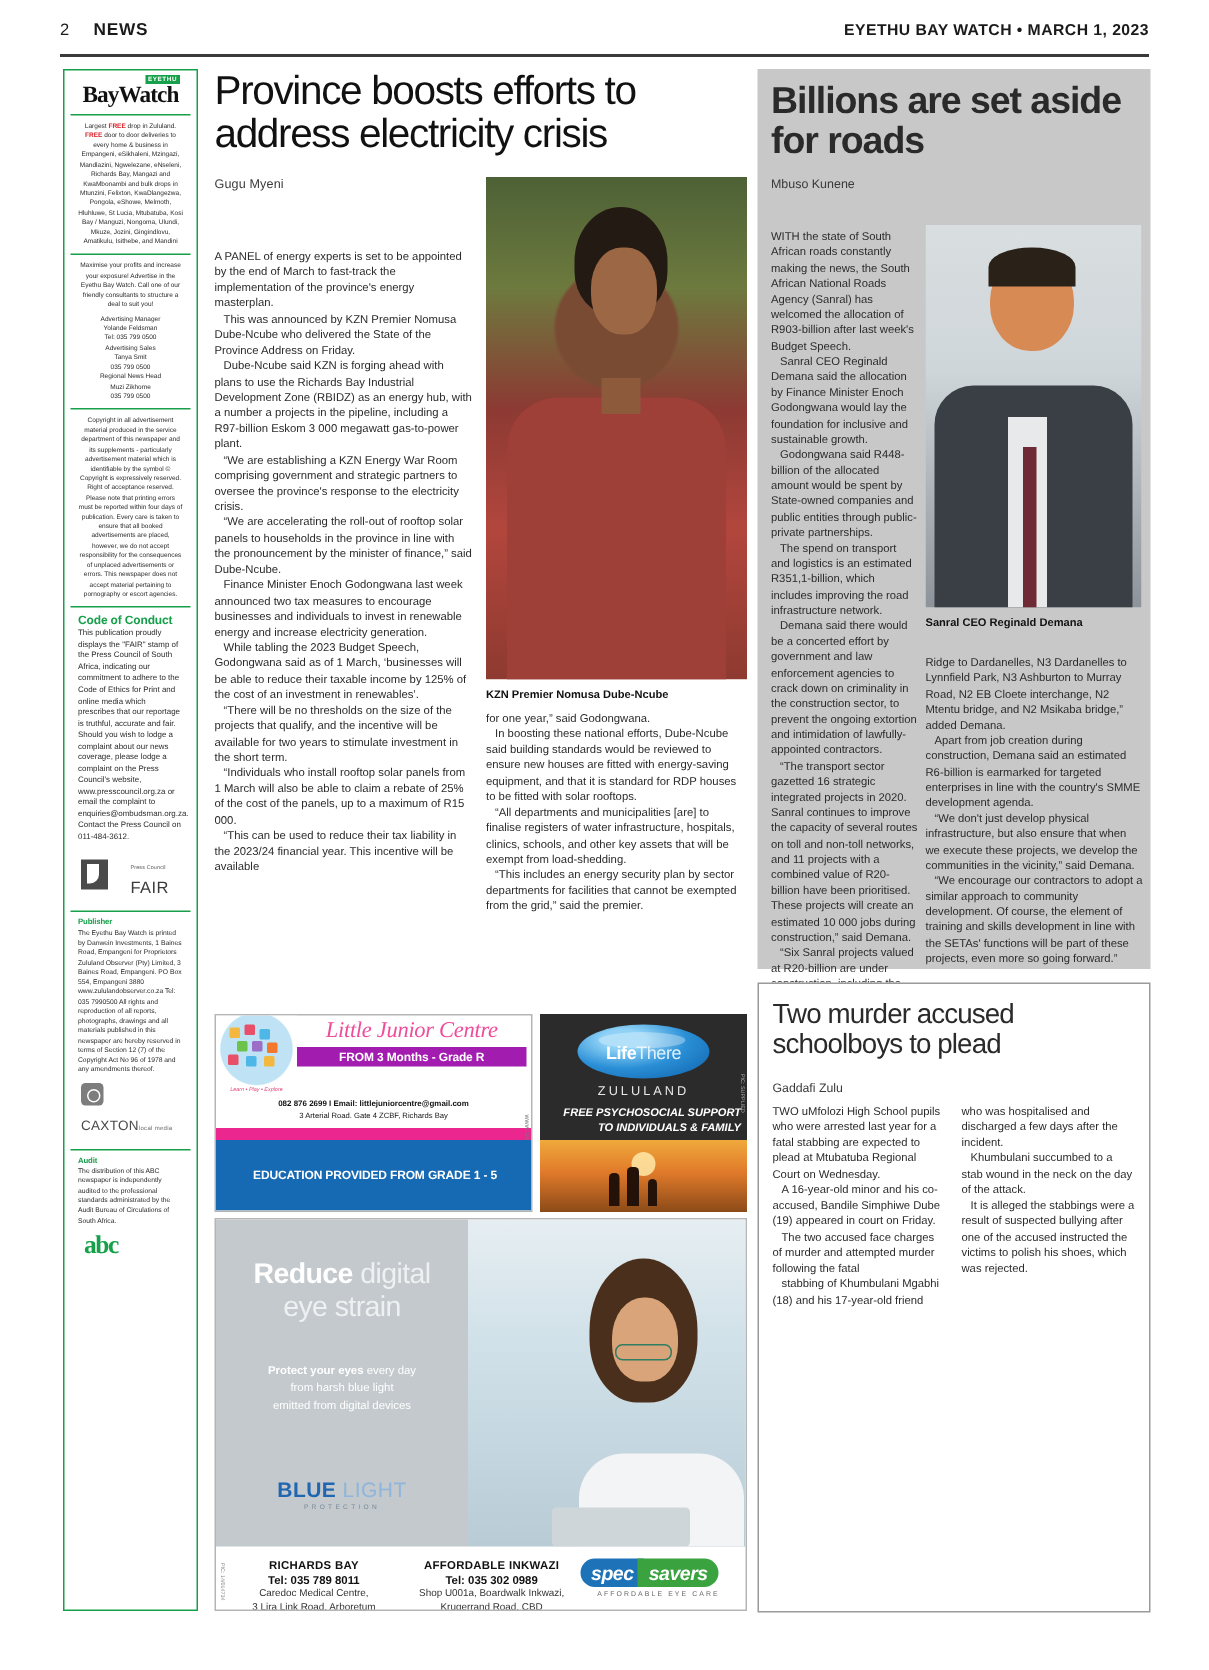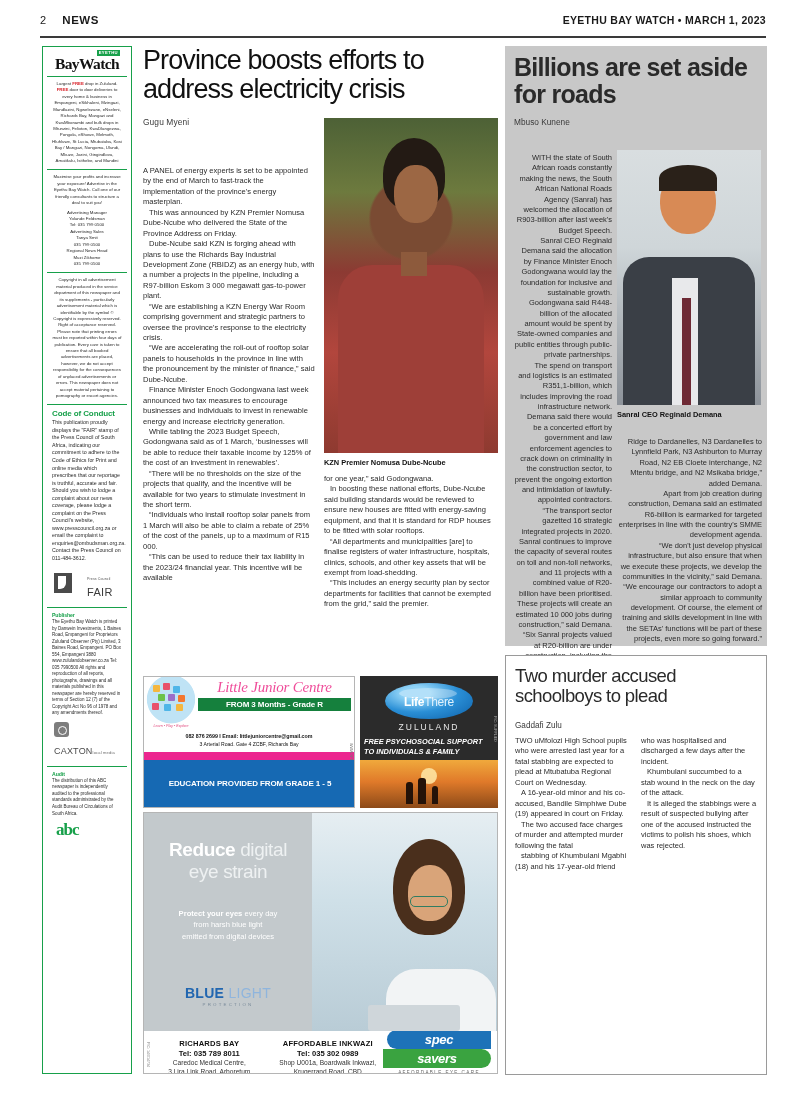--- a/index.html
+++ b/index.html
@@ -148,21 +148,21 @@
   .photo-right {
     position: absolute; left: 617px; top: 150px; width: 144px; height: 255px;
     overflow: hidden;
   }
   .cap-right {
     position: absolute; left: 617px; top: 410px; width: 144px;
     font-size: 7.4px; font-weight: 700; color: #111; line-height: 1.25;
   }
   .col-r1 { position: absolute; left: 514px; top: 153px; width: 98px; }
   .col-r2 { position: absolute; left: 617px; top: 437px; width: 145px; }
-  .body-right { font-size: 7.5px; line-height: 1.385; color: #2b2b2b; text-align: right; }
+  .body-right { font-size: 7.5px; line-height: 1.385; color: #2b2b2b; }
   .body-right p { text-indent: 6px; margin: 0; }
   .body-right p.noind { text-indent: 0; }
 
   
   .art-bot {
     position: absolute; left: 505px; top: 655px; width: 262px; height: 420px;
     border: 1px solid #9a9a9a; background: #fff; padding: 10px 9px;
   }
   .head-bot {
     font-size: 18.5px; line-height: 1.1; font-weight: 400;
@@ -189,21 +189,21 @@
     position: absolute; left: 1px; bottom: 2px; width: 52px;
     font-size: 3.6px; color: #e0457b; font-style: italic; text-align: center;
   }
   .ljc-right { flex: 1; padding: 2px 3px 0 0; }
   .ljc-name {
     font-family: "Liberation Serif", serif; font-style: italic;
     font-size: 15px; color: #ef4d9a; text-align: center; line-height: 1.1;
     letter-spacing: -.2px;
   }
   .ljc-bar {
-    background: #15803d; color: #fff; font-size: 8px; font-weight: 700;
+    background: #a21caf; color: #fff; font-size: 8px; font-weight: 700;
     text-align: center; padding: 2px 16px; margin-top: 2px; letter-spacing: -.1px;
   }
   .ljc-contact {
     font-size: 5.3px; font-weight: 700; text-align: center;
     padding: 3px 2px 0; line-height: 1.5; color: #111;
   }
   .ljc-contact .thin { font-weight: 400; font-size: 5.1px; }
   .ljc-pink { height: 11px; background: #ec268f; margin-top: 3px; }
   .ljc-bot { display: flex; padding: 3px 2px 0; gap: 4px; }
   .ljc-crest {
@@ -249,21 +249,21 @@
   .ll-word {
     position: absolute; left: 0; top: 12px; width: 88px; text-align: center;
     font-size: 12px; font-weight: 700; color: #fff; letter-spacing: -.3px;
   }
   .ll-word i { font-style: normal; font-weight: 400; color: #dff1fd; }
   .ll-zl {
     text-align: center; color: #e8e8e8; font-size: 8.5px;
     letter-spacing: 2px; margin-top: 3px;
   }
   .ll-sub {
-    text-align: left; color: #fff; font-size: 7.4px; font-weight: 700;
+    text-align: right; color: #fff; font-size: 7.4px; font-weight: 700;
     font-style: italic; line-height: 1.3; margin-top: 5px; padding: 0 4px;
   }
   .ll-tel {
     text-align: center; color: #fff; font-size: 12px; font-weight: 700;
     margin-top: 4px; letter-spacing: -.2px;
   }
   .ll-photo {
     position: absolute; left: 0; bottom: 0; width: 138px; height: 48px;
     background: linear-gradient(180deg, #f0a93c 0%, #e07a2a 45%, #8c4a18 100%);
     overflow: hidden;
@@ -332,21 +332,21 @@
   .sp-laptop {
     position: absolute; left: 30%; bottom: 0; width: 92px; height: 26px;
     background: #cfd6da; border-radius: 3px;
   }
   .spec-footer { display: flex; align-items: center; height: 42px; padding: 0 6px; }
   .spec-store { flex: 1; text-align: center; line-height: 1.35; margin-top: 12px; }
   .ss-name { font-size: 7.6px; font-weight: 700; color: #111; letter-spacing: .2px; }
   .ss-tel { font-size: 7.6px; font-weight: 700; color: #111; }
   .ss-addr { font-size: 6.6px; color: #333; }
   .ss-logo { width: 104px; flex: none; text-align: center; }
-  .ss-badge { display: flex; justify-content: flex-start; flex-direction: column; }
+  .ss-badge { display: flex; justify-content: flex-start; }
   .ss-blue, .ss-green {
     color: #fff; font-size: 13px; font-style: italic; font-weight: 700;
     padding: 2px 7px; letter-spacing: -.3px;
   }
   .ss-blue { background: #1d72b8; border-radius: 14px 0 0 14px; }
   .ss-green { background: #3aa340; border-radius: 0 14px 14px 0; margin-left: -4px; }
   .ss-slog { font-size: 4.6px; color: #666; letter-spacing: 1.4px; margin-top: 2px; }
   .spec-vert {
     position: absolute; left: 2px; bottom: 6px;
     font-size: 3.6px; color: #888; writing-mode: vertical-rl;

